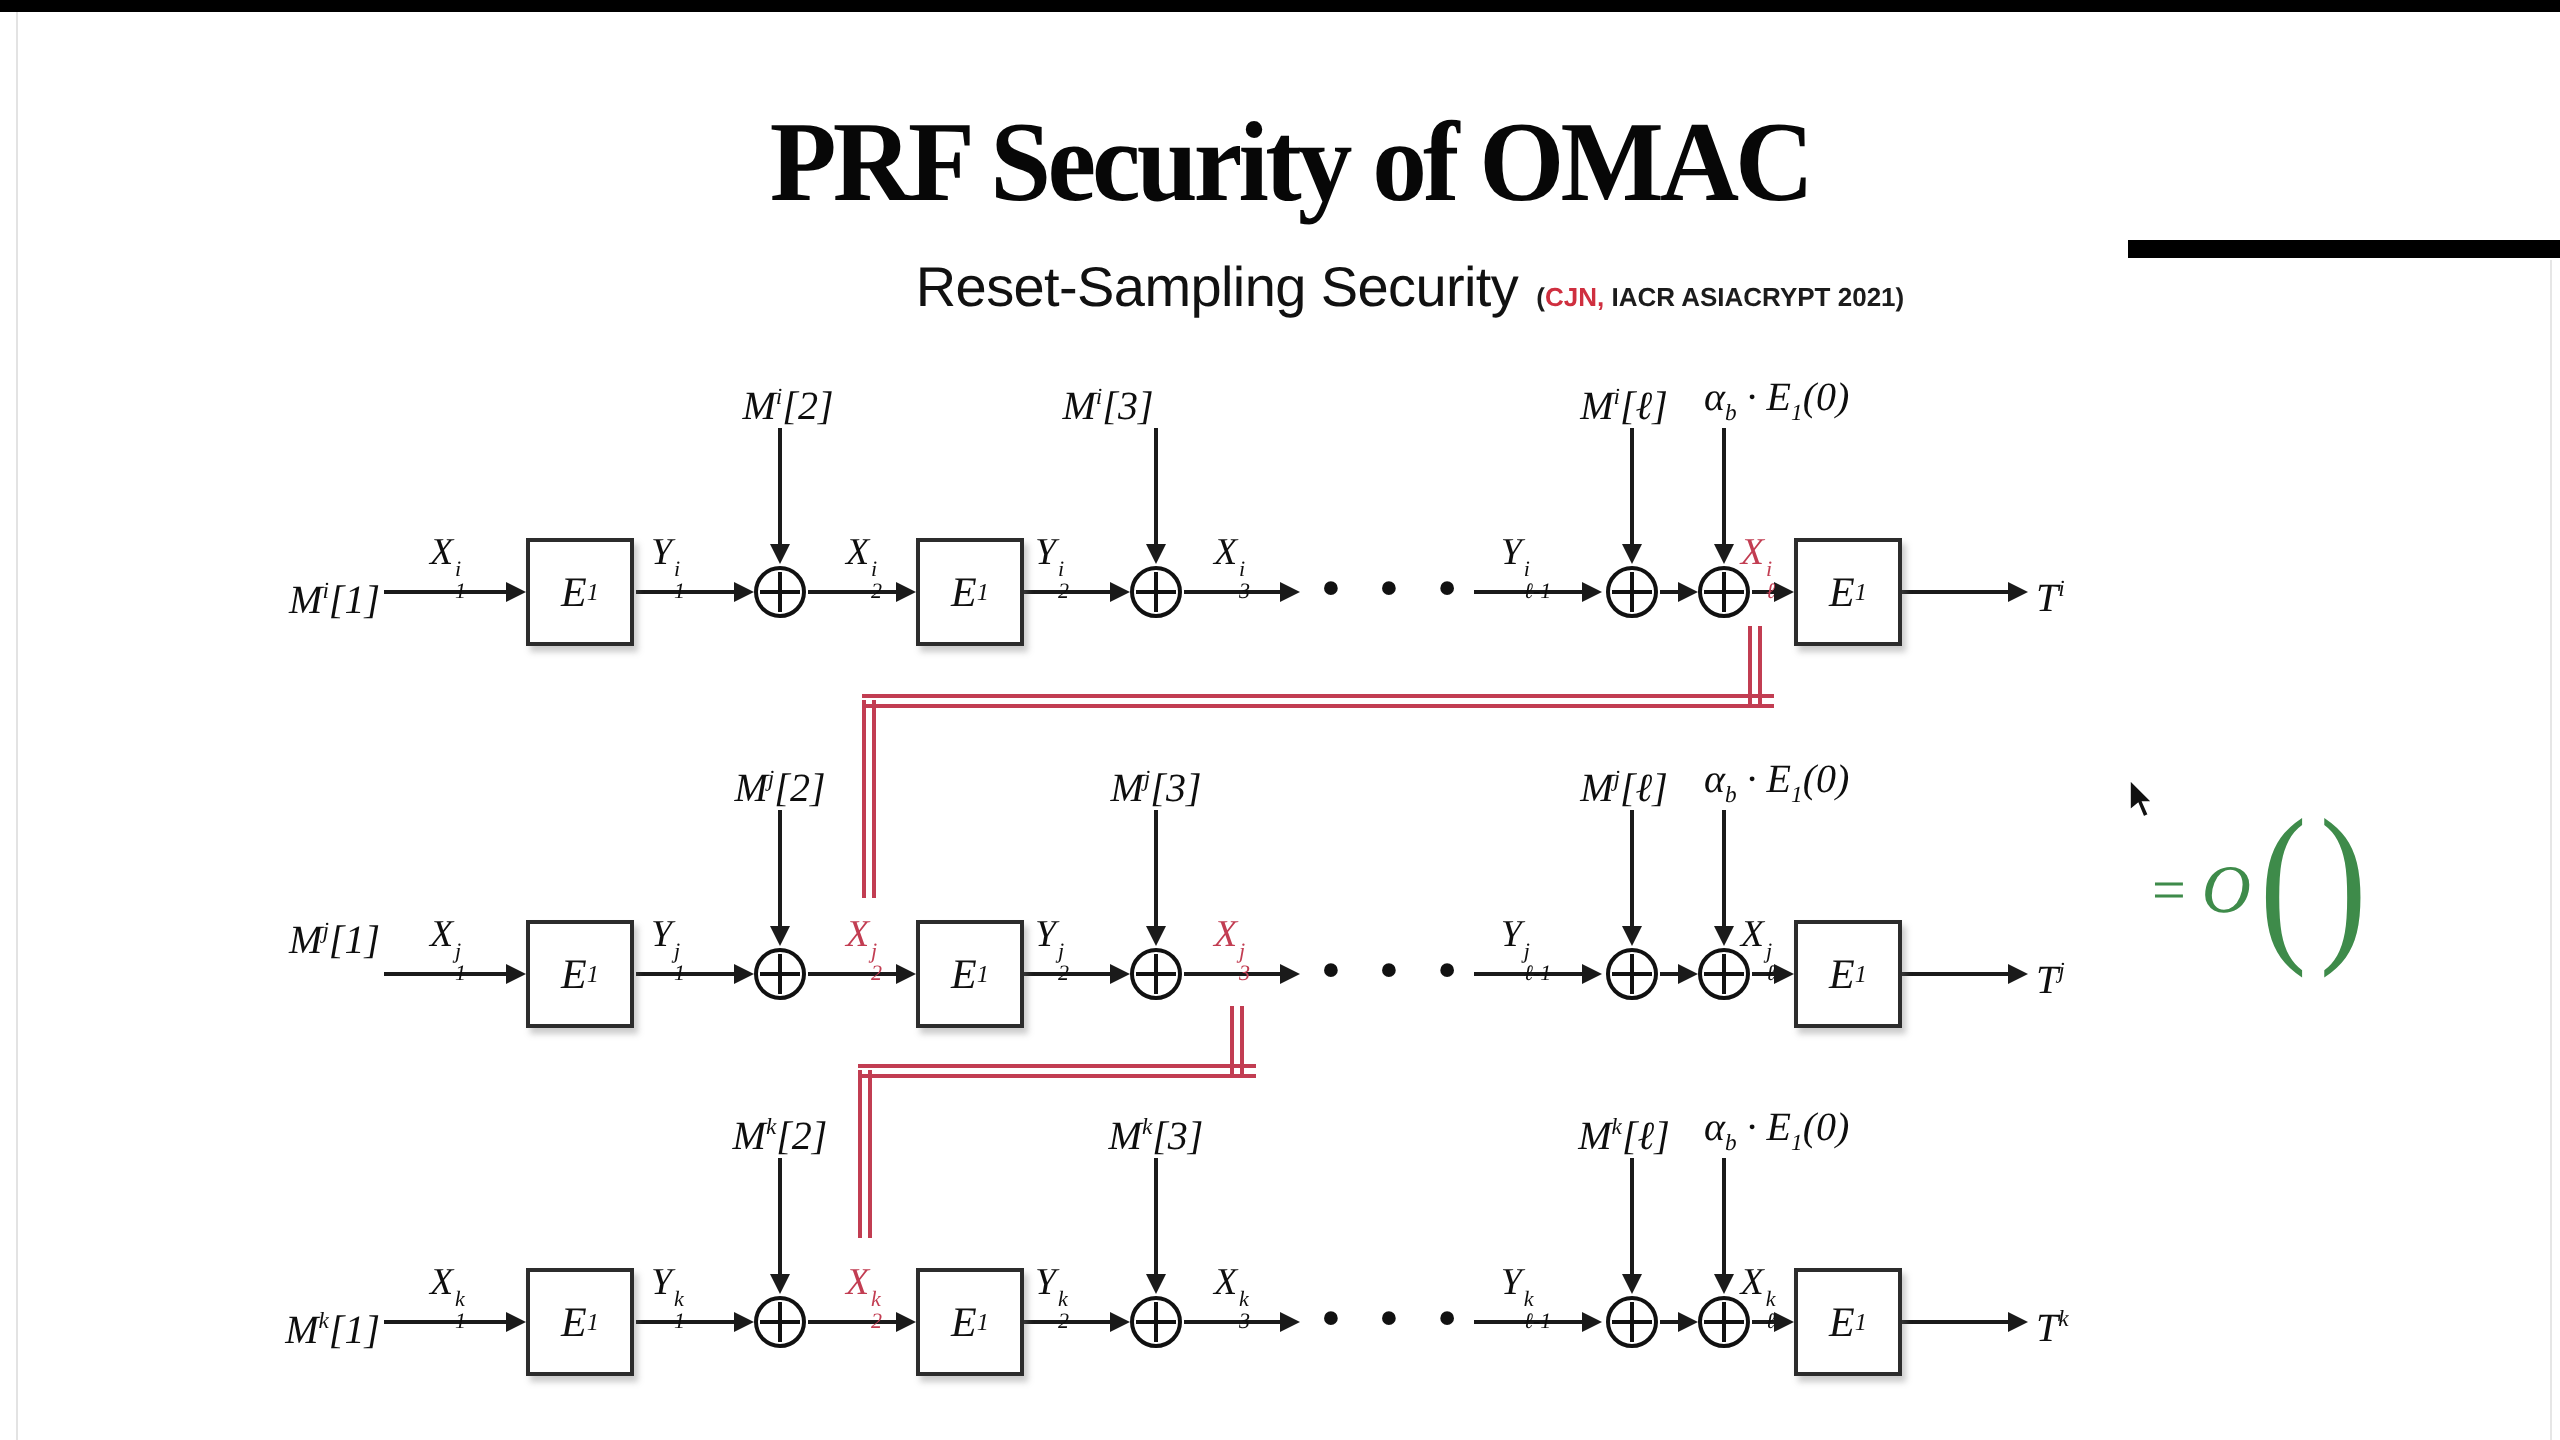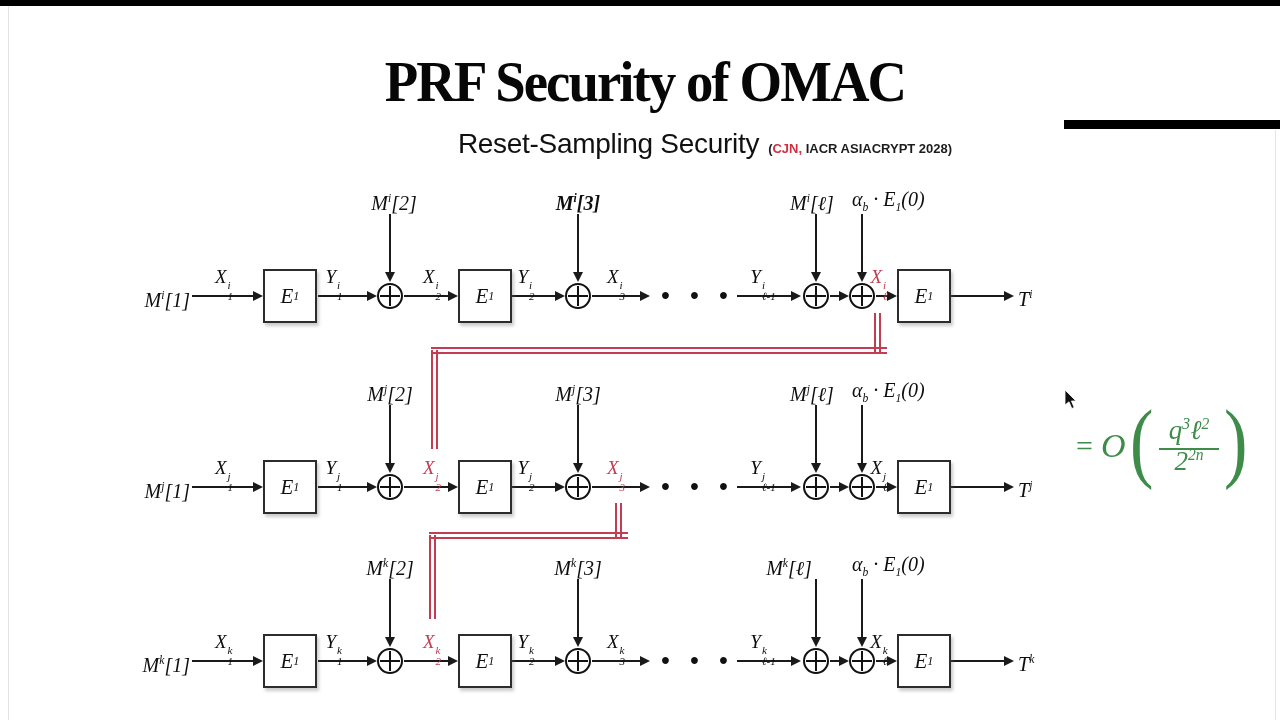--- a/index.html
+++ b/index.html
@@ -98,21 +98,21 @@
 <div class="screen">
 
   <div class="top-bar"></div>
   <div class="edge-l"></div>
   <div class="edge-r"></div>
 
   <div class="title">PRF Security of OMAC</div>
 
   <div class="subtitle-row">
     <span class="subtitle">Reset-Sampling Security</span>
-    <span class="cite"><span>(</span><span class="red">CJN,</span><span> IACR ASIACRYPT 2028)</span></span>
+    <span class="cite"><span>(</span><span class="red">CJN,</span><span> IACR ASIACRYPT 2021)</span></span>
   </div>
 
   <div id="diagram">
       <div class="mlabel rgt" style="position: absolute; left: 95px; top: 282px; width: 95px; height: 28px; line-height: 28px;">M<sup>i</sup>[1]</div>
       <div class="hline" style="position: absolute; left: 192px; top: 295px; width: 63px;"></div>
       <div class="ah" style="position: absolute; left: 253px; top: 291px;"></div>
       <div class="hline" style="position: absolute; left: 318px; top: 295px; width: 51px;"></div>
       <div class="ah" style="position: absolute; left: 367px; top: 291px;"></div>
       <div class="hline" style="position: absolute; left: 404px; top: 295px; width: 46px;"></div>
       <div class="ah" style="position: absolute; left: 448px; top: 291px;"></div>
@@ -137,21 +137,21 @@
       <div class="vline" style="position: absolute; left: 577px; top: 214px; height: 59px;"></div>
       <div class="ahd" style="position: absolute; left: 573px; top: 272px;"></div>
       <div class="xor" style="position: absolute; left: 565px; top: 283px;"></div>
       <div class="vline" style="position: absolute; left: 815px; top: 214px; height: 59px;"></div>
       <div class="ahd" style="position: absolute; left: 811px; top: 272px;"></div>
       <div class="xor" style="position: absolute; left: 803px; top: 283px;"></div>
       <div class="vline" style="position: absolute; left: 861px; top: 214px; height: 59px;"></div>
       <div class="ahd" style="position: absolute; left: 857px; top: 272px;"></div>
       <div class="xor" style="position: absolute; left: 849px; top: 283px;"></div>
       <div class="mlabel" style="position: absolute; left: 319px; top: 186px; width: 150px; height: 26px; line-height: 26px;">M<sup>i</sup>[2]</div>
-      <div class="mlabel" style="position: absolute; left: 503px; top: 186px; width: 150px; height: 26px; line-height: 26px; font-weight: bold;">M<sup>i</sup>[3]</div>
+      <div class="mlabel" style="position: absolute; left: 479px; top: 186px; width: 150px; height: 26px; line-height: 26px;">M<sup>i</sup>[3]</div>
       <div class="mlabel" style="position: absolute; left: 737px; top: 186px; width: 150px; height: 26px; line-height: 26px;">M<sup>i</sup>[ℓ]</div>
       <div class="mlabel lft" style="position: absolute; left: 852px; top: 186px; width: 150px; height: 26px; line-height: 26px;">α<sub>b</sub> · E<sub>1</sub>(0)</div>
       <div class="llabel" style="position: absolute; left: 179px; top: 263px; width: 90px;">X<span class="ss">
           <span>i</span>
           <span>1</span>
         </span></div>
       <div class="llabel" style="position: absolute; left: 289px; top: 263px; width: 90px;">Y<span class="ss">
           <span>i</span>
           <span>1</span>
         </span></div>
@@ -170,21 +170,21 @@
       <div class="llabel" style="position: absolute; left: 718px; top: 263px; width: 90px;">Y<span class="ss">
           <span>i</span>
           <span>ℓ-1</span>
         </span></div>
       <div class="llabel red" style="position: absolute; left: 834px; top: 263px; width: 90px;">X<span class="ss">
           <span>i</span>
           <span>ℓ</span>
         </span></div>
       <div class="dots" style="position: absolute; left: 656px; top: 283px; width: 84px;">• • •</div>
       <div class="tag" style="position: absolute; left: 1018px; top: 281px;">T<sup>i</sup></div>
-      <div class="mlabel rgt" style="position: absolute; left: 95px; top: 473px; width: 95px; height: 28px; line-height: 28px;">M<sup>j</sup>[1]</div>
+      <div class="mlabel rgt" style="position: absolute; left: 95px; top: 452px; width: 95px; height: 28px; line-height: 28px;">M<sup>j</sup>[1]</div>
       <div class="hline" style="position: absolute; left: 192px; top: 486px; width: 63px;"></div>
       <div class="ah" style="position: absolute; left: 253px; top: 482px;"></div>
       <div class="hline" style="position: absolute; left: 318px; top: 486px; width: 51px;"></div>
       <div class="ah" style="position: absolute; left: 367px; top: 482px;"></div>
       <div class="hline" style="position: absolute; left: 404px; top: 486px; width: 46px;"></div>
       <div class="ah" style="position: absolute; left: 448px; top: 482px;"></div>
       <div class="hline" style="position: absolute; left: 512px; top: 486px; width: 45px;"></div>
       <div class="ah" style="position: absolute; left: 555px; top: 482px;"></div>
       <div class="hline" style="position: absolute; left: 592px; top: 486px; width: 50px;"></div>
       <div class="ah" style="position: absolute; left: 640px; top: 482px;"></div>
@@ -274,21 +274,21 @@
       <div class="ahd" style="position: absolute; left: 573px; top: 637px;"></div>
       <div class="xor" style="position: absolute; left: 565px; top: 648px;"></div>
       <div class="vline" style="position: absolute; left: 815px; top: 579px; height: 59px;"></div>
       <div class="ahd" style="position: absolute; left: 811px; top: 637px;"></div>
       <div class="xor" style="position: absolute; left: 803px; top: 648px;"></div>
       <div class="vline" style="position: absolute; left: 861px; top: 579px; height: 59px;"></div>
       <div class="ahd" style="position: absolute; left: 857px; top: 637px;"></div>
       <div class="xor" style="position: absolute; left: 849px; top: 648px;"></div>
       <div class="mlabel" style="position: absolute; left: 315px; top: 551px; width: 150px; height: 26px; line-height: 26px;">M<sup>k</sup>[2]</div>
       <div class="mlabel" style="position: absolute; left: 503px; top: 551px; width: 150px; height: 26px; line-height: 26px;">M<sup>k</sup>[3]</div>
-      <div class="mlabel" style="position: absolute; left: 714px; top: 551px; width: 150px; height: 26px; line-height: 26px;">M<sup>k</sup>[ℓ]</div>
+      <div class="mlabel" style="position: absolute; left: 737px; top: 551px; width: 150px; height: 26px; line-height: 26px;">M<sup>k</sup>[ℓ]</div>
       <div class="mlabel lft" style="position: absolute; left: 852px; top: 551px; width: 150px; height: 26px; line-height: 26px;">α<sub>b</sub> · E<sub>1</sub>(0)</div>
       <div class="llabel" style="position: absolute; left: 179px; top: 628px; width: 90px;">X<span class="ss">
           <span>k</span>
           <span>1</span>
         </span></div>
       <div class="llabel" style="position: absolute; left: 289px; top: 628px; width: 90px;">Y<span class="ss">
           <span>k</span>
           <span>1</span>
         </span></div>
       <div class="llabel red" style="position: absolute; left: 387px; top: 628px; width: 90px;">X<span class="ss">
@@ -318,25 +318,20 @@
       <div class="rvline" style="position: absolute; left: 431px; top: 350px; height: 99px;"></div>
       <div class="rvline" style="position: absolute; left: 615px; top: 503px; height: 34px;"></div>
       <div class="rhline" style="position: absolute; left: 429px; top: 532px; width: 199px;"></div>
       <div class="rvline" style="position: absolute; left: 429px; top: 535px; height: 84px;"></div>
     </div>
 
   <div class="formula">
     <span class="feq">=</span>
     <span class="fO">O</span>
     <span class="fpar">(</span>
-    <span class="frac">
-      <span class="num">q<sup>3</sup>ℓ<sup>2</sup></span>
-      <br>
-      <span class="den">2<sup>2n</sup></span>
-    </span>
     <span class="fpar">)</span>
   </div>
 
   <svg class="cursor" viewBox="0 0 14 20">
     <path d="M1 0 L1 15 L5 11.8 L7.8 18.5 L10.2 17.4 L7.4 11 L12 11 Z" fill="#111" stroke="#fff" stroke-width="0.8"></path>
   </svg>
 
   <div class="webcam-bottom-bar"></div>
 
 </div>

